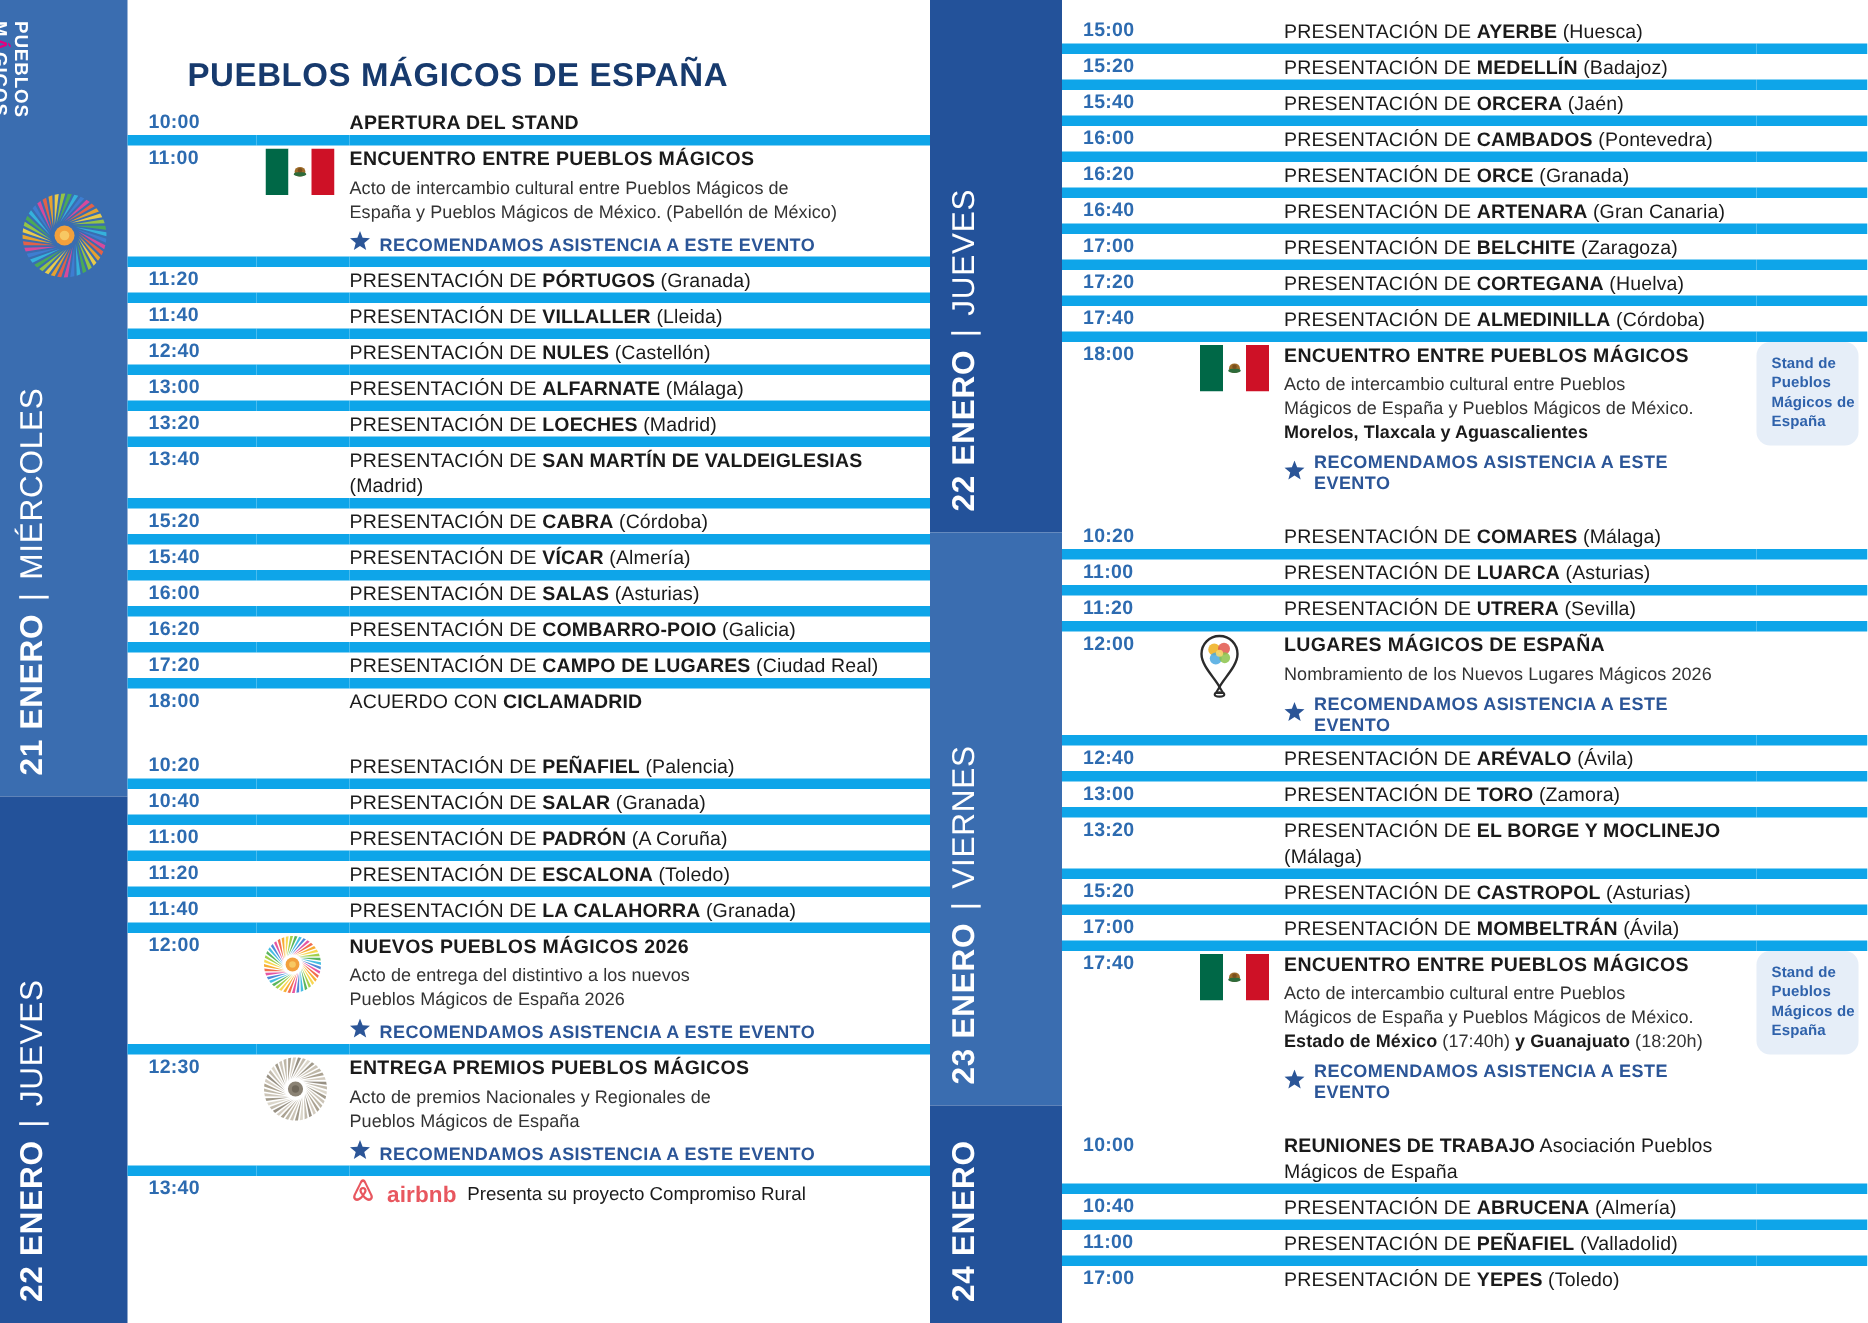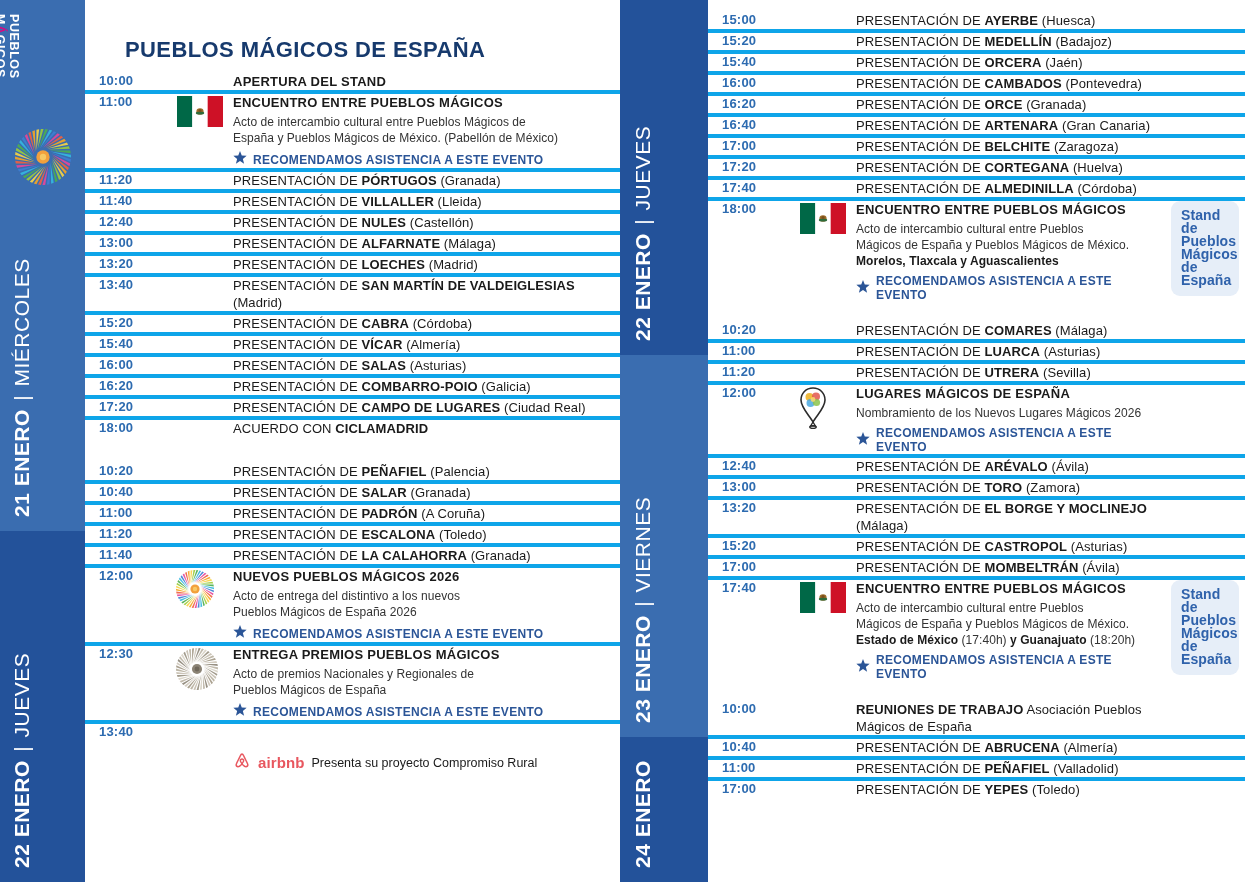--- a/index.html
+++ b/index.html
@@ -78,21 +78,21 @@
   }
   .head .title {
     color: #173a6d; font-size: 22px; font-weight: bold;
     letter-spacing: .4px; line-height: 27px;
   }
 
   .block { position: relative; }
 
   table.sched { width: 100%; border-collapse: collapse; }
   table.sched td { vertical-align: top; padding: 0; }
-  .row { border-bottom: 4px solid #0ea5e9; }
+  .row { border-bottom: 7px solid #0ea5e9; }
   .row.noline { border-bottom: none; }
   .row td { padding: 7px 0 7px 0; }
   .c-time {
     width: 86px;
     color: #2d6bb0; font-weight: bold; font-size: 13px;
     letter-spacing: .2px;
     padding-left: 14px !important;
     white-space: nowrap;
   }
   .c-icon { width: 62px; }
@@ -118,31 +118,31 @@
     color: #2b5597; font-size: 12px; font-weight: bold;
     letter-spacing: .3px;
   }
   .star { flex: 0 0 auto; }
 
   .tag {
     background: #e6eef8;
     border-radius: 9px;
     padding: 8px 0 9px 10px;
     color: #2f62ab;
-    font-size: 14px;
+    font-size: 10px;
     font-weight: bold;
     line-height: 13px;
     letter-spacing: .1px;
     width: 68px;
   }
 
   .flag { width: 46px; height: 31px; display: block; margin: 2px 0 0 6px; }
   .iconimg { display: block; margin: 1px 0 0 4px; }
 
-  .airbnb-row { display: flex; align-items: center; gap: 7px; margin-top: 27px; }
+  .airbnb-row { display: flex; align-items: center; gap: 7px; }
   .airbnb-word {
     color: #e8575f; font-size: 15px; font-weight: bold; letter-spacing: .1px;
   }
   .airbnb-after { color: #1a1a1a; font-size: 12.5px; }
 </style>
 </head>
 <body>
 
 <div id="page">
 

